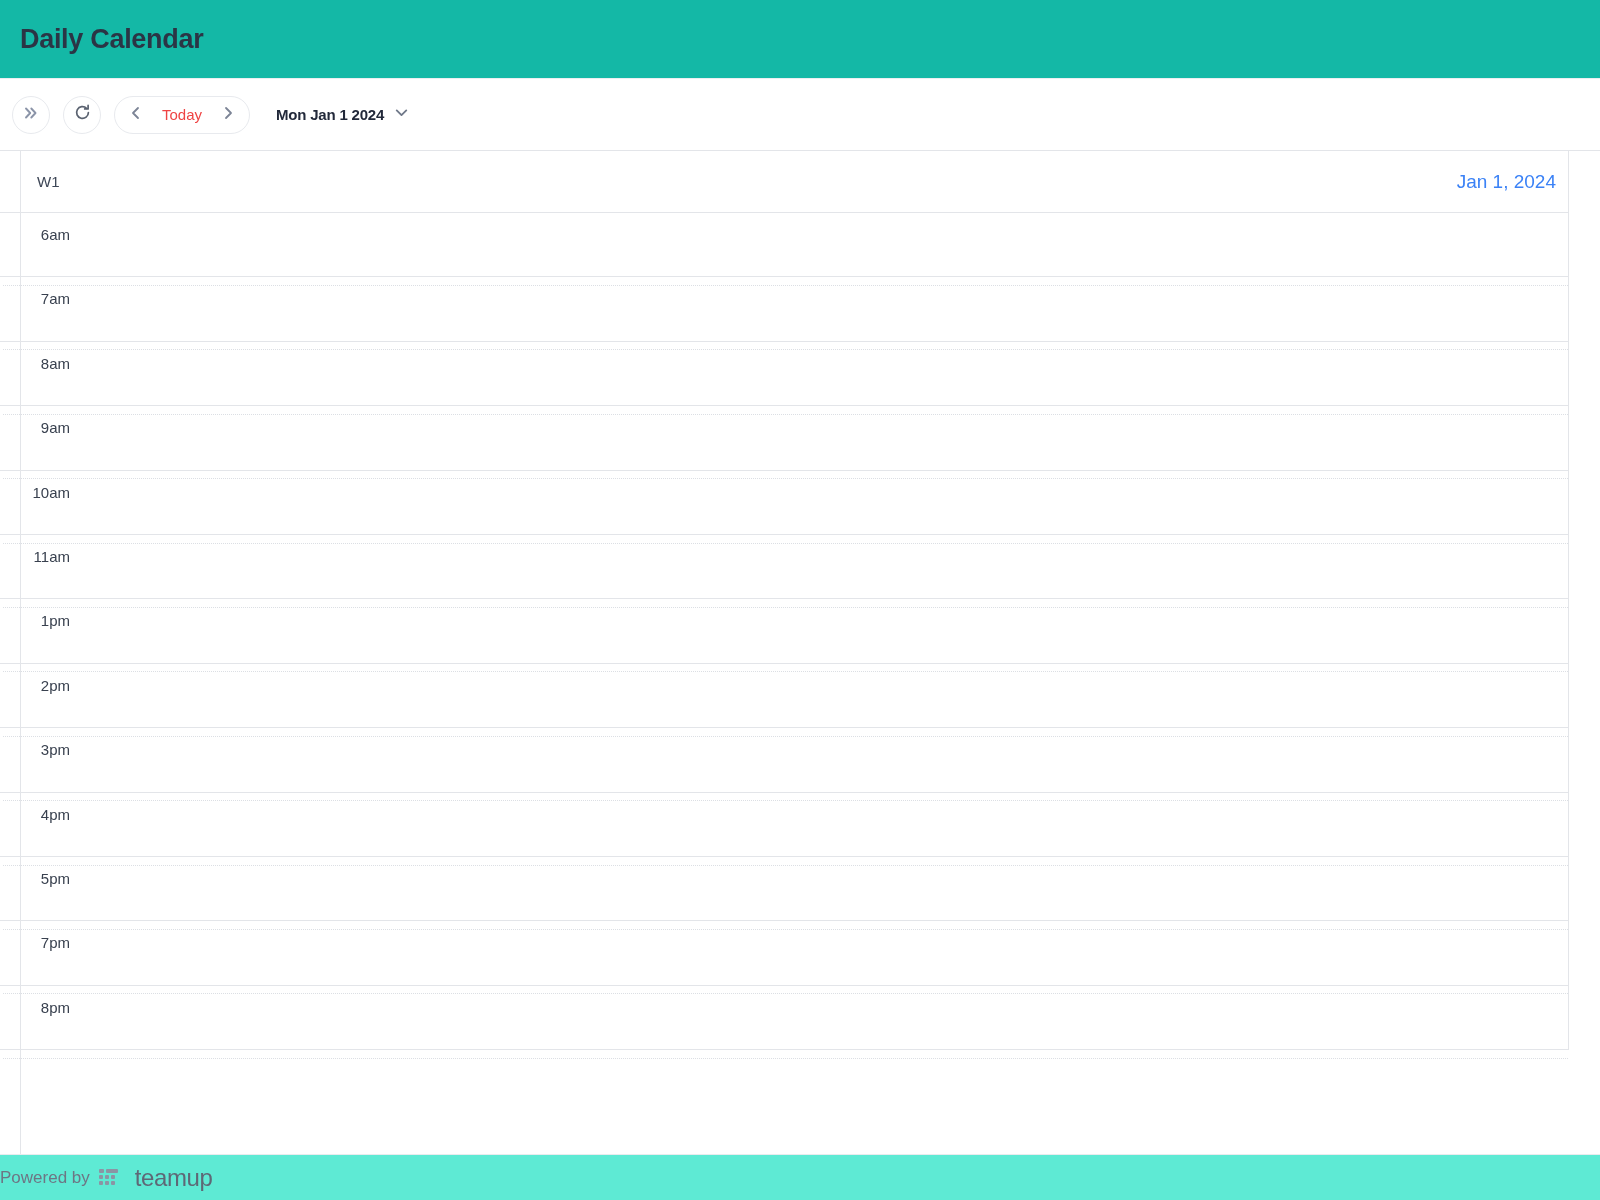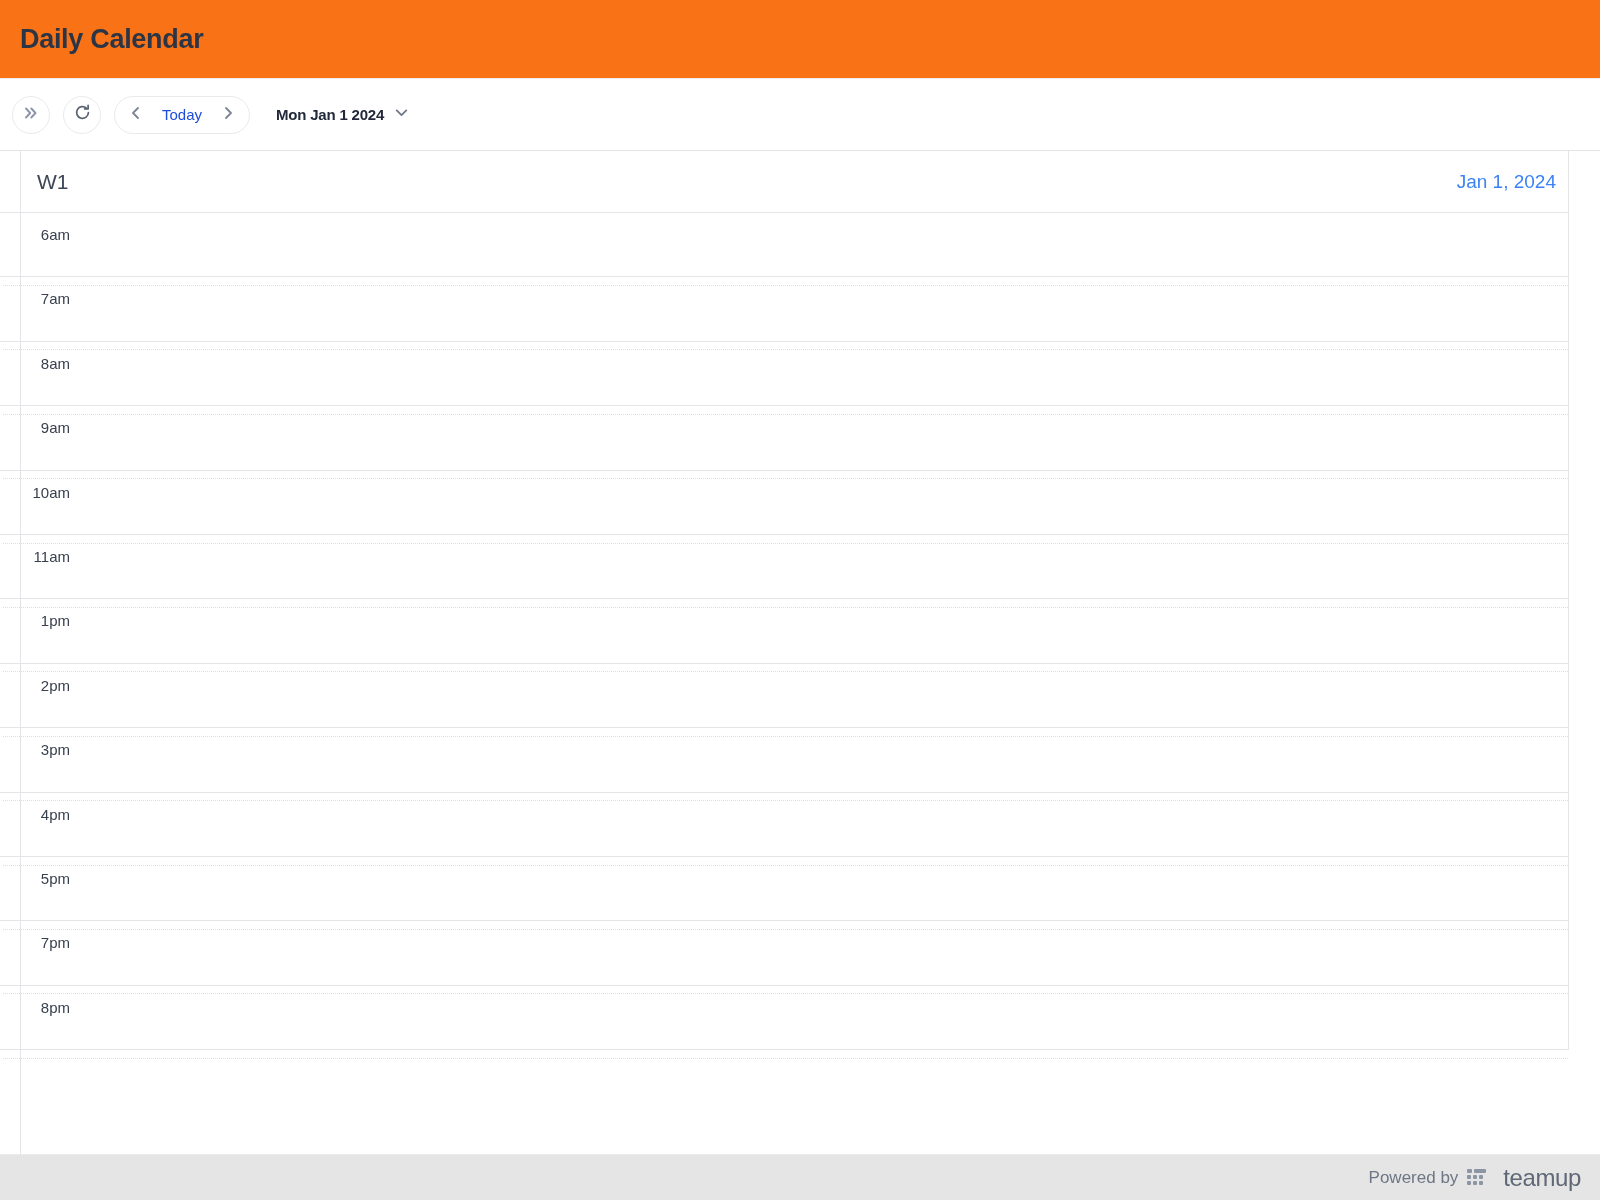--- a/index.html
+++ b/index.html
@@ -23,21 +23,21 @@
   }
 
   
   .titlebar {
     height: 79px;
     flex: 0 0 79px;
     display: flex;
     align-items: center;
     padding: 0 20px;
     border-bottom: 1px solid #eceef1;
-    background: #f97316;
+    background: #14b8a6;
   }
   .page-title {
     font-size: 27px;
     font-weight: bold;
     color: #2b3545;
     letter-spacing: -0.3px;
   }
 
   
   .toolbar {
@@ -74,21 +74,21 @@
   .navgroup .arrow {
     width: 34px;
     height: 36px;
     display: flex;
     align-items: center;
     justify-content: center;
     cursor: pointer;
   }
   .today-label {
     font-size: 15px;
-    color: #1d4ed8;
+    color: #ef4444;
     padding: 0 9px;
     cursor: pointer;
     white-space: nowrap;
   }
 
   .datepick {
     display: flex;
     align-items: center;
     gap: 9px;
     margin-left: 13px;
@@ -130,21 +130,21 @@
   .dayhead::before {
     content: "";
     position: absolute;
     left: 20px;
     top: 0;
     bottom: -10000px;
     width: 1px;
     background: #e3e5e9;
   }
   .weeknum {
-    font-size: 21px;
+    font-size: 15px;
     color: #3d4656;
     padding-left: 17px;
   }
   .daydate {
     margin-left: auto;
     font-size: 19px;
     color: #3b82f6;
     padding-right: 12px;
   }
 
@@ -195,24 +195,23 @@
     z-index: 2;
   }
 
   
   .footer {
     position: absolute;
     left: 0;
     right: 0;
     bottom: 0;
     height: 46px;
-    background: #e5e5e5;
-    display: flex;
-    align-items: center;
-    justify-content: flex-end;
+    background: #5eead4;
+    display: flex;
+    align-items: center;
     padding-right: 19px;
     gap: 9px;
     border-top: 1px solid #e9ebee;
   }
   .powered {
     font-size: 17px;
     color: #6d7684;
   }
   .tmark {
     display: inline-block;

